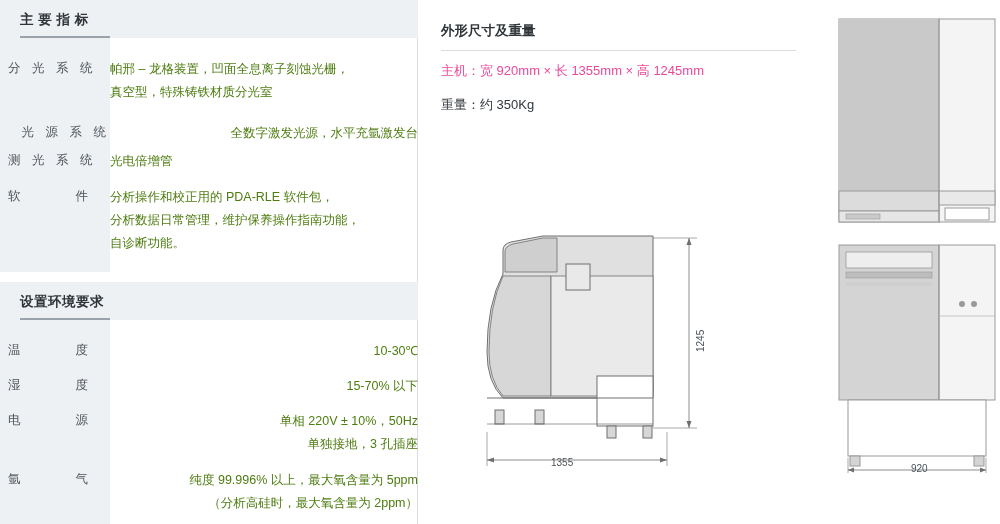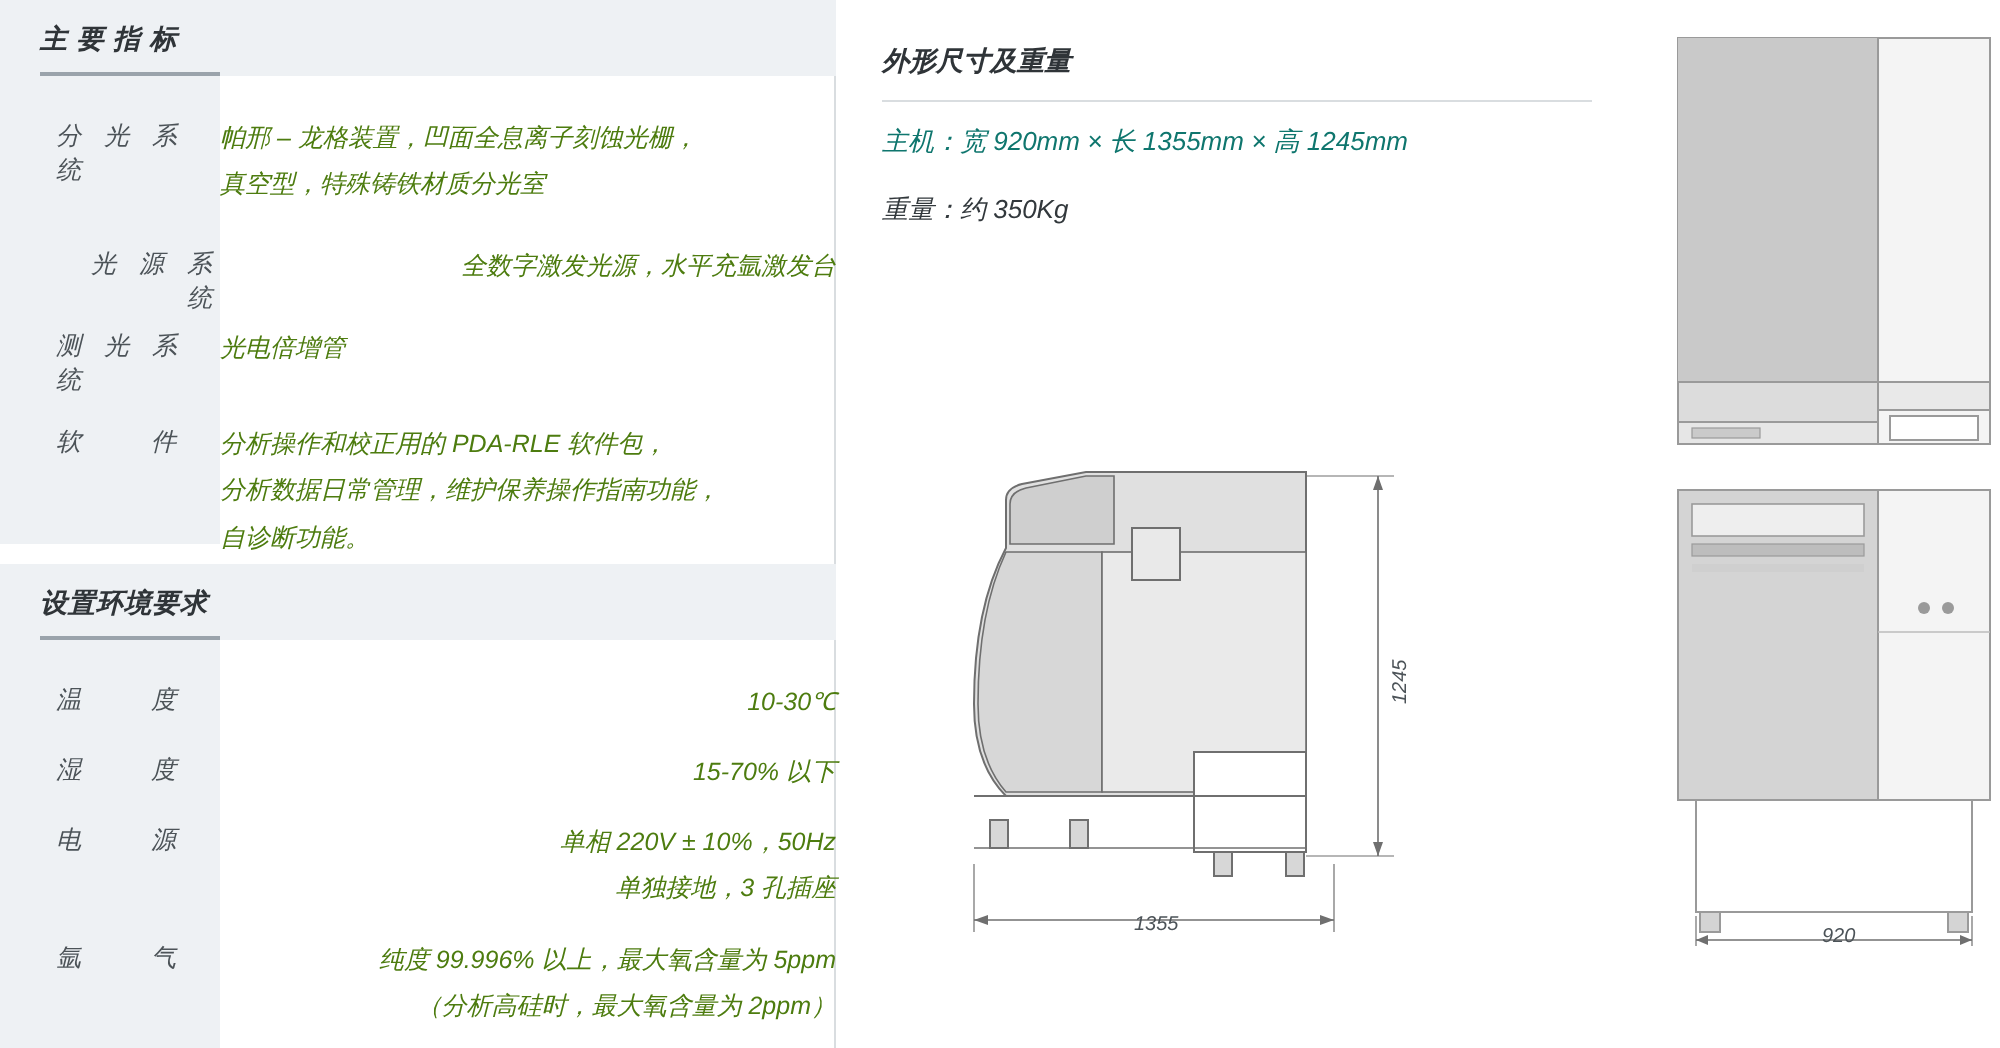--- a/index.html
+++ b/index.html
@@ -8,21 +8,20 @@
     width: 1000px; height: 524px;
     background: #ffffff;
     font-family: "Liberation Sans", sans-serif;
     color: #3a3a3a;
     overflow: hidden;
   }
   #page {
     position: relative;
     width: 848px; height: 524px;
     background: #ffffff;
-    font-style: italic;
   }
 
   
   .left-col {
     position: absolute;
     left: 0; top: 0;
     width: 418px; height: 524px;
     border-right: 1px solid #d9dde0;
   }
 
@@ -53,21 +52,21 @@
     position: relative;
     display: flex;
     align-items: flex-start;
     padding: 0;
   }
   .row .label {
     width: 110px;
     flex: 0 0 110px;
     font-size: 12.5px;
     color: #4c5358;
-    padding-left: 28px;
+    padding-left: 8px;
     padding-top: 2px;
     letter-spacing: 4px;
   }
   .row .label.justify {
     display: flex;
     justify-content: space-between;
     padding-right: 22px;
     letter-spacing: 0;
   }
   .row .value {
@@ -102,21 +101,21 @@
   .right-rule {
     position: absolute;
     left: 22px; top: 50px;
     width: 355px; height: 1px;
     background: #d9dde0;
   }
   .right-line1 {
     position: absolute;
     left: 22px; top: 62px;
     font-size: 13px;
-    color: #0f766e;
+    color: #ec4899;
     white-space: nowrap;
   }
   .right-line2 {
     position: absolute;
     left: 22px; top: 96px;
     font-size: 13px;
     color: #32383c;
     white-space: nowrap;
   }
 
@@ -317,17 +316,17 @@
       <line x1="196" y1="6" x2="240" y2="6" stroke="#6f6f6f" stroke-width="0.6"></line>
       <line x1="196" y1="196" x2="240" y2="196" stroke="#6f6f6f" stroke-width="0.6"></line>
 
       <line x1="30" y1="228" x2="210" y2="228" stroke="#6f6f6f" stroke-width="0.8"></line>
       <polygon points="30,228 37,225.5 37,230.5" fill="#6f6f6f"></polygon>
       <polygon points="210,228 203,225.5 203,230.5" fill="#6f6f6f"></polygon>
       <line x1="30" y1="200" x2="30" y2="234" stroke="#6f6f6f" stroke-width="0.6"></line>
       <line x1="210" y1="200" x2="210" y2="234" stroke="#6f6f6f" stroke-width="0.6"></line>
     </svg>
     <div class="dim-text vert" style="left:276px; top:352px;">1245</div>
-    <div class="dim-text" style="left:148px; top:457px;">1355</div>
+    <div class="dim-text" style="left:132px; top:457px;">1355</div>
 
   </div>
 
 </div>
 
 </body></html>

